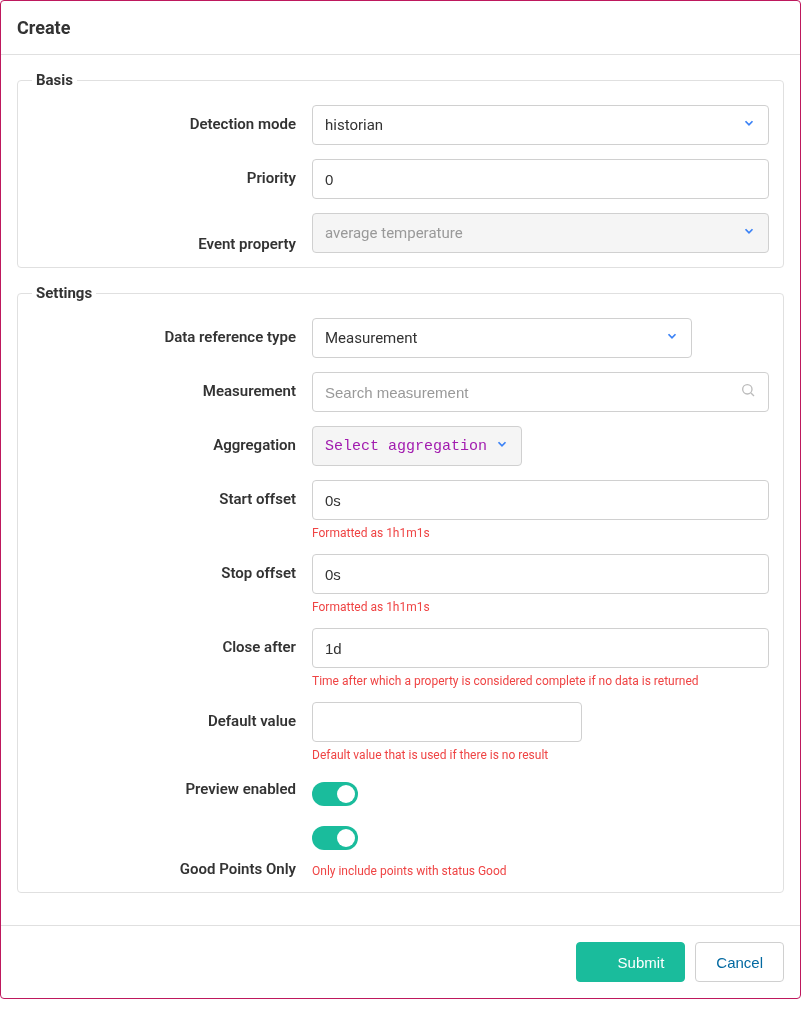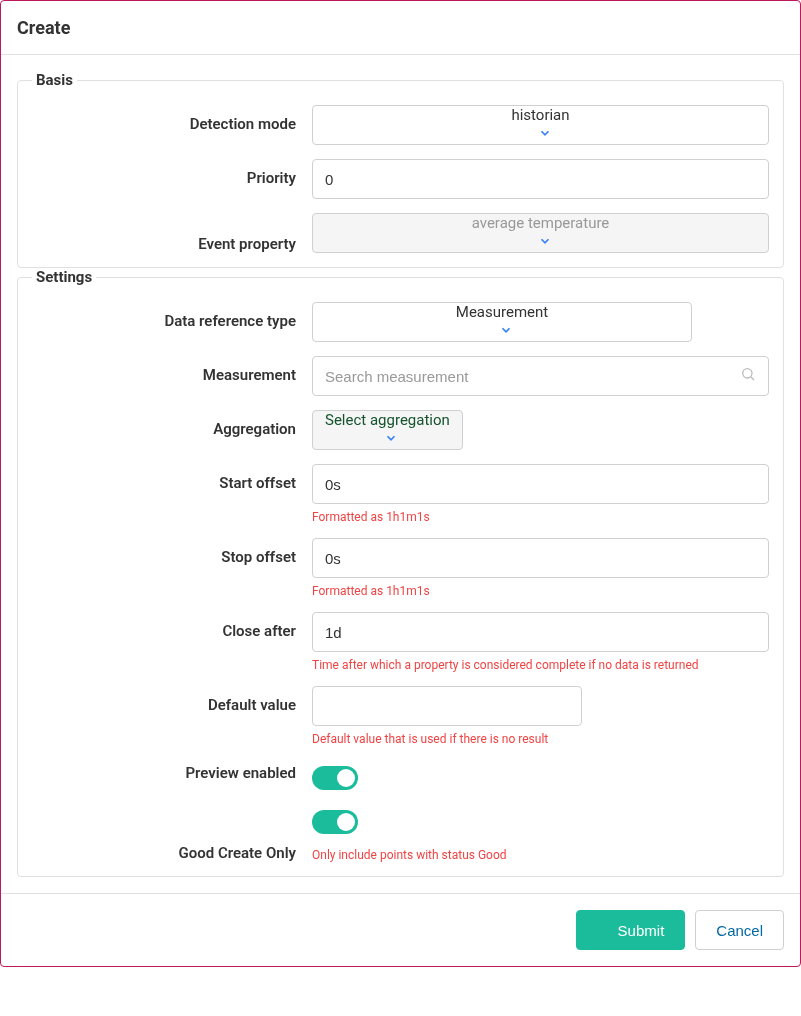--- a/index.html
+++ b/index.html
@@ -27,20 +27,21 @@
       font-weight: 700;
       color: #333;
     }
     .dialog-body {
       padding: 16px;
     }
     fieldset {
       border: 1px solid #e0e0e0;
       border-radius: 4px;
       padding: 16px 14px 14px 14px;
+      margin-bottom: 16px;
     }
     legend {
       font-weight: 700;
       font-size: 15px;
       color: #333;
       padding: 0 4px;
     }
     .form-row {
       display: flex;
       align-items: flex-start;
@@ -72,21 +73,20 @@
       padding: 0 12px;
       font-size: 15px;
       color: #333;
       background: #fff;
       display: flex;
       align-items: center;
       justify-content: space-between;
     }
     .form-control.select {
       cursor: pointer;
-      flex-direction: column;
     }
     .form-control.disabled {
       background: #f5f5f5;
       color: #999;
       cursor: default;
     }
     .form-control input[type="text"] {
       border: none;
       outline: none;
       width: 100%;
@@ -167,21 +167,22 @@
       background: #fff;
       color: #0369a1;
       border-color: #d0d0d0;
     }
     .select-text {
       overflow: hidden;
       text-overflow: ellipsis;
       white-space: nowrap;
     }
     .select-text.placeholder {
-      color: #14532d;
+      color: #a21caf;
+      font-family: Liberation Mono, monospace;
     }
     .form-label-toggle {
       padding-top: 4px;
     }
   </style>
 </head>
 <body>
 
 <div class="dialog">
   <div class="dialog-header">
@@ -320,21 +321,21 @@
       <div class="form-row">
         <div class="form-label form-label-toggle">Preview enabled</div>
         <div class="form-control-wrapper">
           <div class="toggle">
             <div class="knob"></div>
           </div>
         </div>
       </div>
 
       <div class="form-row">
-        <div class="form-label form-label-toggle">Good Create Only</div>
+        <div class="form-label form-label-toggle">Good Points Only</div>
         <div class="form-control-wrapper">
           <div class="toggle">
             <div class="knob"></div>
           </div>
           <div class="help-text" style="margin-top:14px;">Only include points with status Good</div>
         </div>
       </div>
 
     </fieldset>
   </div>

